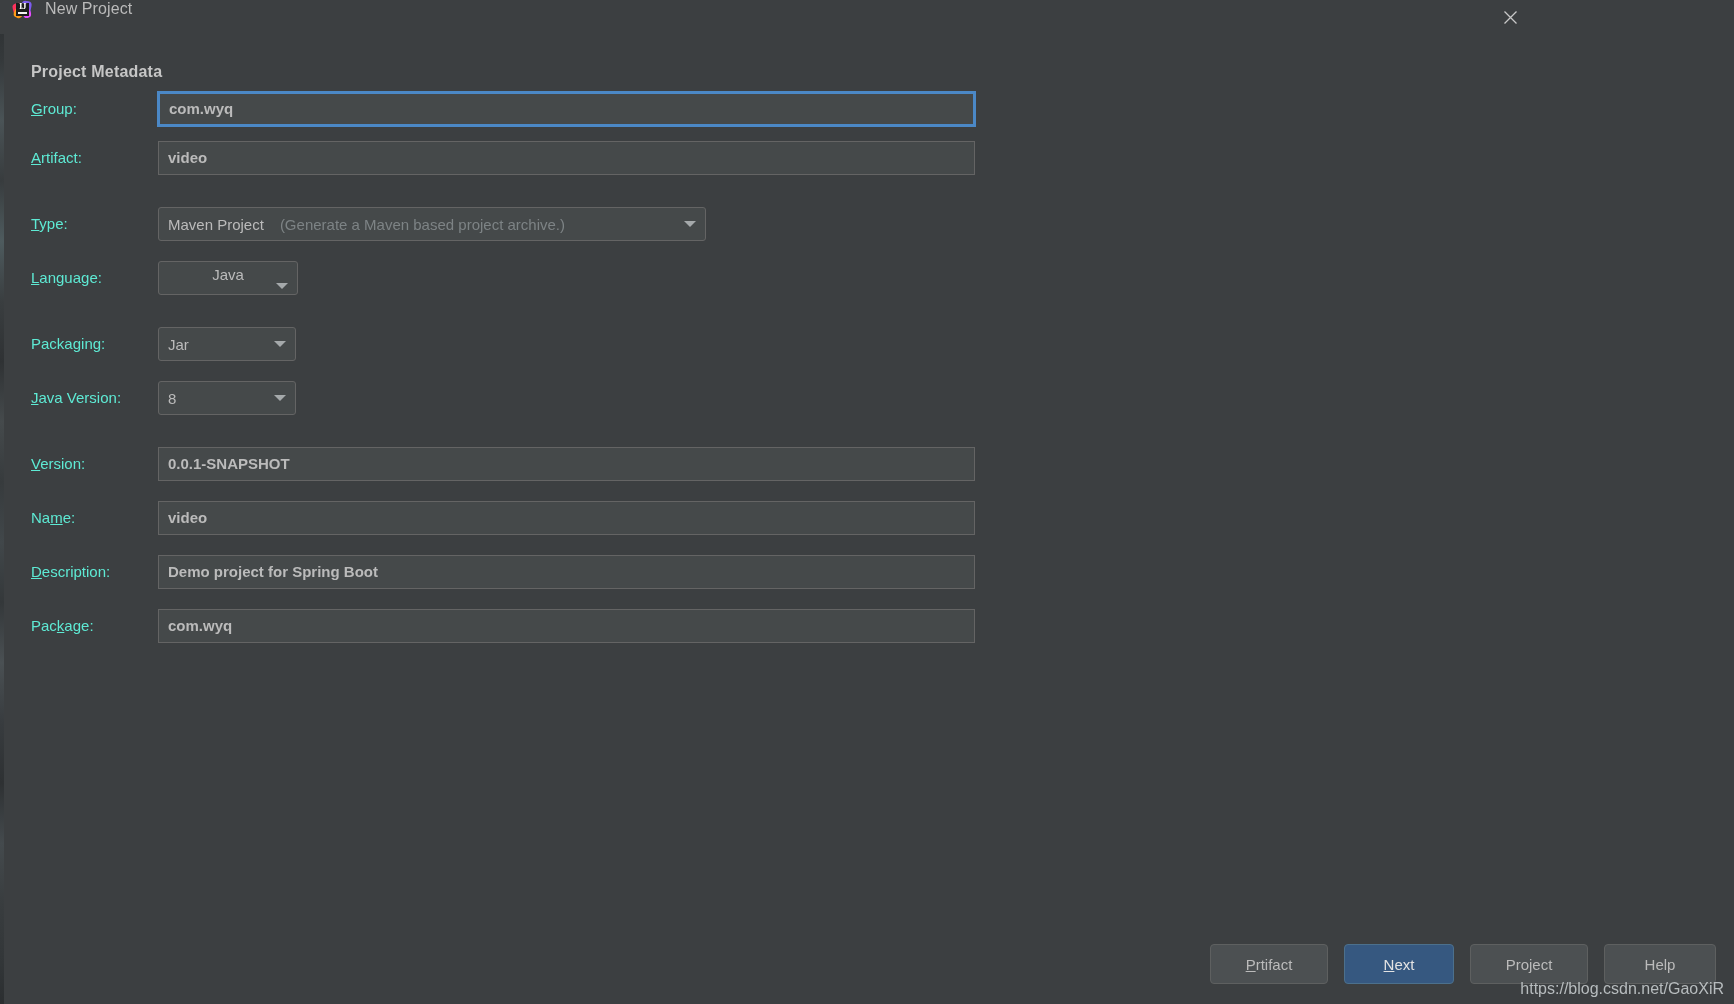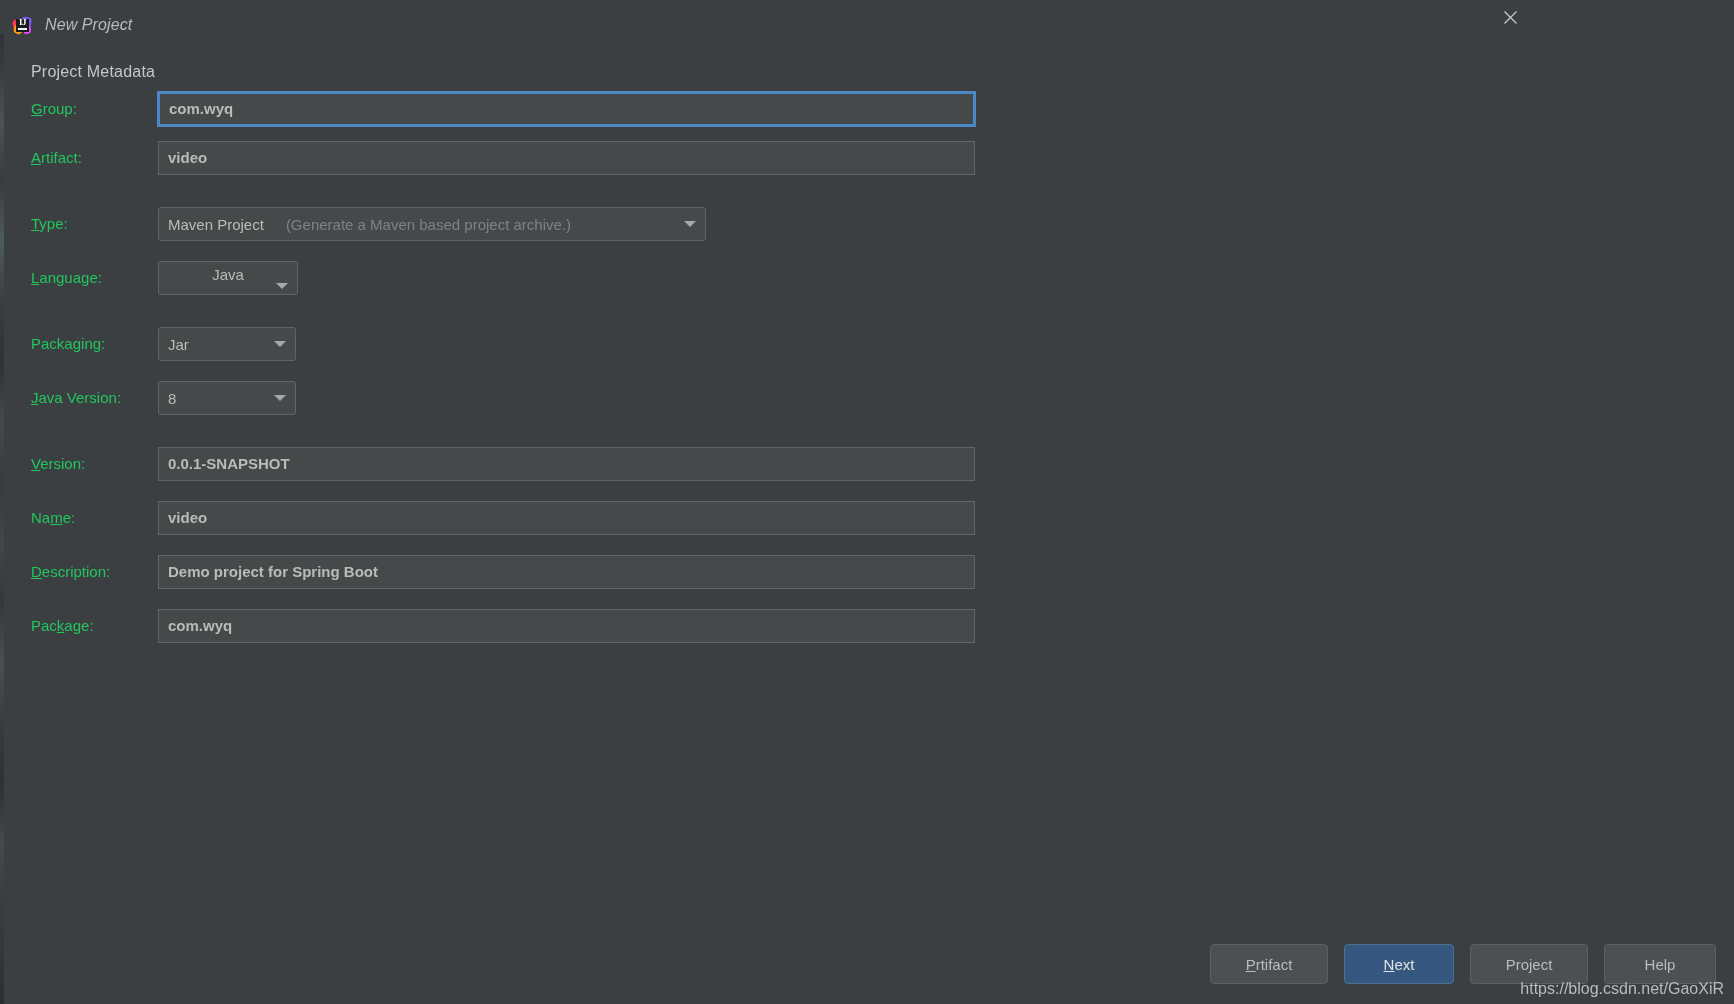--- a/index.html
+++ b/index.html
@@ -29,21 +29,21 @@
       #383c3f 72%, #2e3133 78%, #444a4d 84%, #393d3f 90%,
       #323638 96%, #2b2e30 100%);
   }
 
   
   .titlebar {
     position: absolute;
     left: 0; top: 0;
     width: 1536px; height: 34px;
     display: flex;
-    align-items: flex-end;
+    align-items: flex-start;
     background: #3C3F41;
   }
 
   .title-icon {
     margin-left: 13px;
     width: 18px; height: 18px;
     position: relative;
     flex: 0 0 auto;
   }
   .title-icon .blob-a {
@@ -88,21 +88,20 @@
     font-weight: bold;
     color: #FFFFFF;
     letter-spacing: -0.5px;
   }
 
   .title-text {
     margin-left: 14px;
     font-size: 16px;
     color: #BABABA;
     letter-spacing: 0.1px;
-    font-style: italic;
   }
 
   .close-btn {
     position: absolute;
     right: 0; top: 0;
     width: 52px; height: 34px;
     display: flex;
     align-items: center;
     justify-content: center;
     cursor: pointer;
@@ -113,21 +112,21 @@
   .content {
     position: absolute;
     left: 0; top: 34px;
     width: 1734px;
   }
 
   .section-title {
     position: absolute;
     left: 31px; top: 29px;
     font-size: 16px;
-    font-weight: normal;
+    font-weight: bold;
     color: #C6C6C6;
     letter-spacing: 0.2px;
   }
 
   .form {
     position: absolute;
     left: 0; top: 58px;
     width: 1000px;
   }
 
@@ -137,21 +136,21 @@
     height: 34px;
     display: flex;
     align-items: center;
   }
 
   .lbl {
     position: absolute;
     left: 31px;
     width: 120px;
     font-size: 15px;
-    color: #22c55e;
+    color: #5eead4;
     white-space: nowrap;
     line-height: 34px;
   }
   .lbl u { text-decoration: underline; text-underline-offset: 1px; }
 
   .field {
     position: absolute;
     left: 158px;
     height: 34px;
     background: #45494A;
@@ -190,21 +189,21 @@
     padding: 4px 9px;
     cursor: default;
     white-space: nowrap;
   }
   .combo .caret {
     margin-left: auto;
     padding-left: 14px;
     display: flex;
     align-items: center;
   }
-  .combo .hint { color: #7D8385; margin-left: 22px; }
+  .combo .hint { color: #7D8385; margin-left: 16px; }
 
   .combo.type { width: 548px; }
   .combo.small { width: 140px; flex-direction: column; }
   .combo.medium { width: 138px; gap: 47px; }
 
   .tri {
     width: 0; height: 0;
     border-left: 6px solid transparent;
     border-right: 6px solid transparent;
     border-top: 6px solid #A5A9AB;

